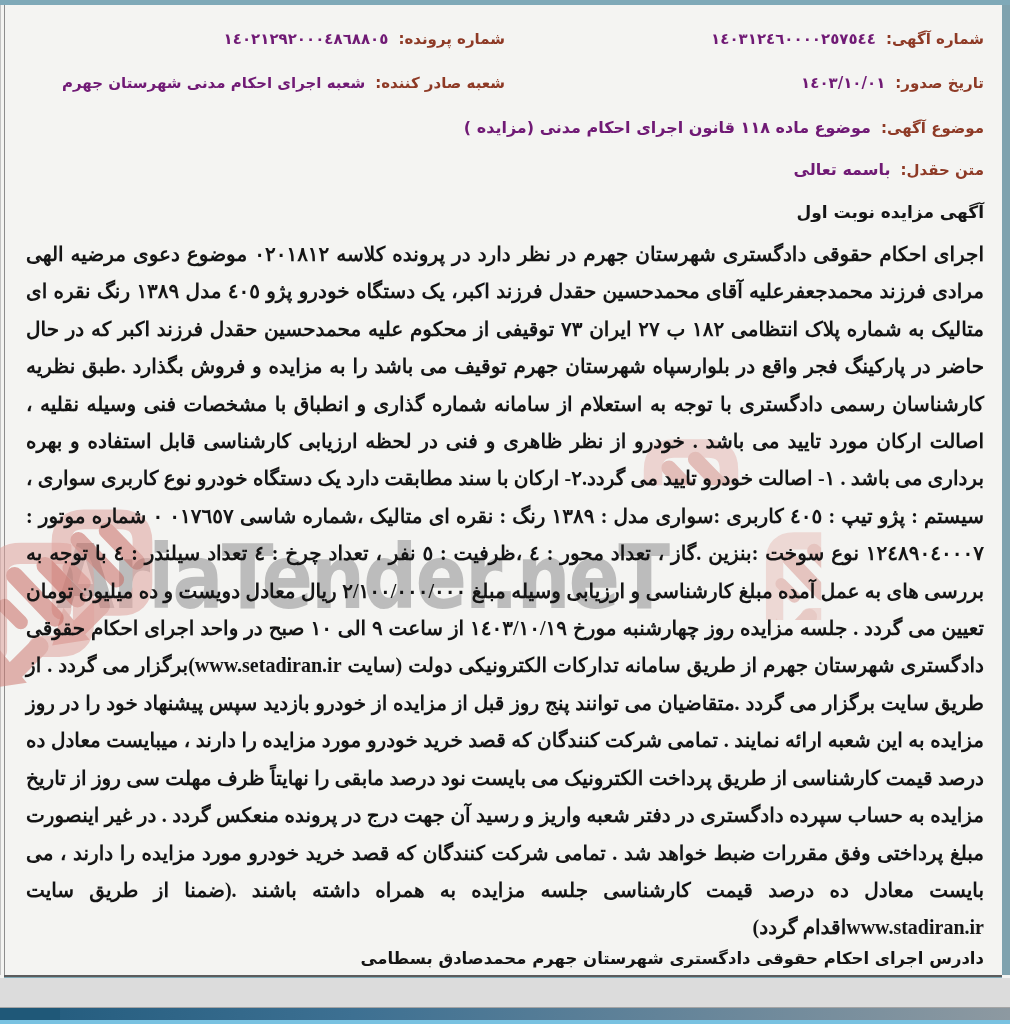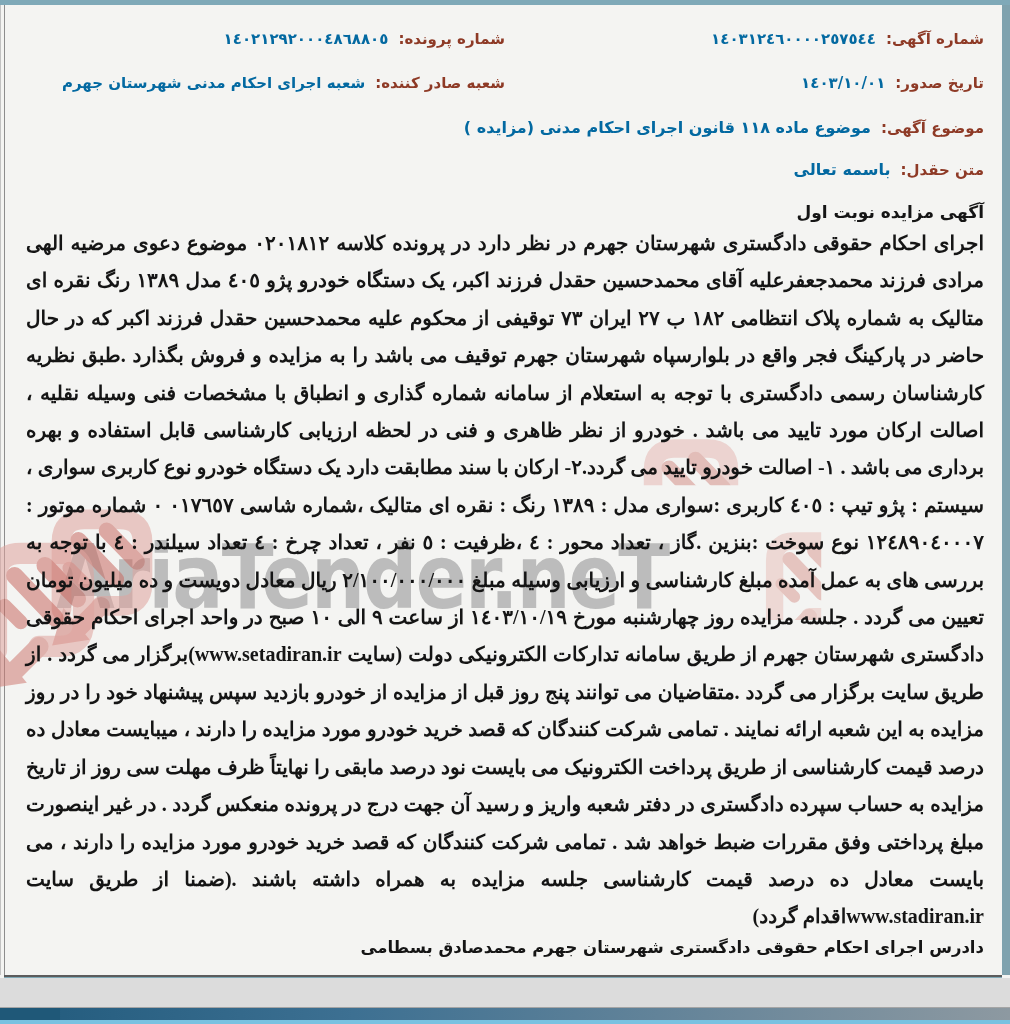--- a/index.html
+++ b/index.html
@@ -20,26 +20,26 @@
   
   .wm-layer{position:absolute;inset:0;z-index:0;pointer-events:none;text-align:right;}
   .wm-text{position:absolute;left:56px;top:524px;font-size:76px;font-weight:bold;letter-spacing:-2px;color:#b3b3b3;opacity:.85;transform:scaleY(1.18);transform-origin:top left;direction:ltr;white-space:nowrap;}
   .wm-logo{position:absolute;opacity:.55;}
   .wm-logo.clip-top{clip-path:inset(0 0 58% 0);opacity:.4;}
   .wm-logo.clip-part{clip-path:inset(0 42% 28% 0);opacity:.35;}
 
   
   .content{position:absolute;z-index:1;top:30px;right:26px;left:26px;direction:rtl;color:#151515;}
   .lbl{color:#8e3a26;font-weight:bold;font-size:15px;}
-  .val{color:#0369a1;font-weight:bold;font-size:15px;}
+  .val{color:#701a75;font-weight:bold;font-size:15px;}
   .hdr-row{display:flex;margin-bottom:26px;}
   .hdr-cell{flex:1;display:flex;gap:10px;align-items:baseline;}
   .subject-row,.matn-row{display:flex;gap:10px;align-items:baseline;margin-bottom:23px;}
   .subject-row .val,.matn-row .val{font-size:16px;}
-  .doc-title{font-weight:bold;font-size:17px;margin:4px 0 3px 0;}
+  .doc-title{font-weight:bold;font-size:17px;margin:4px 0 14px 0;}
   .body-par{font-size:20px;font-weight:bold;line-height:37.4px;text-align:justify;text-justify:inter-word;font-family:Liberation Serif, serif;}
   .signature{font-weight:bold;font-size:16.5px;margin-top:2px;}
 </style>
 </head>
 <body>
 
 <div class="window">
 
   <div class="top-bar"></div>
   <div class="right-strip"></div>

